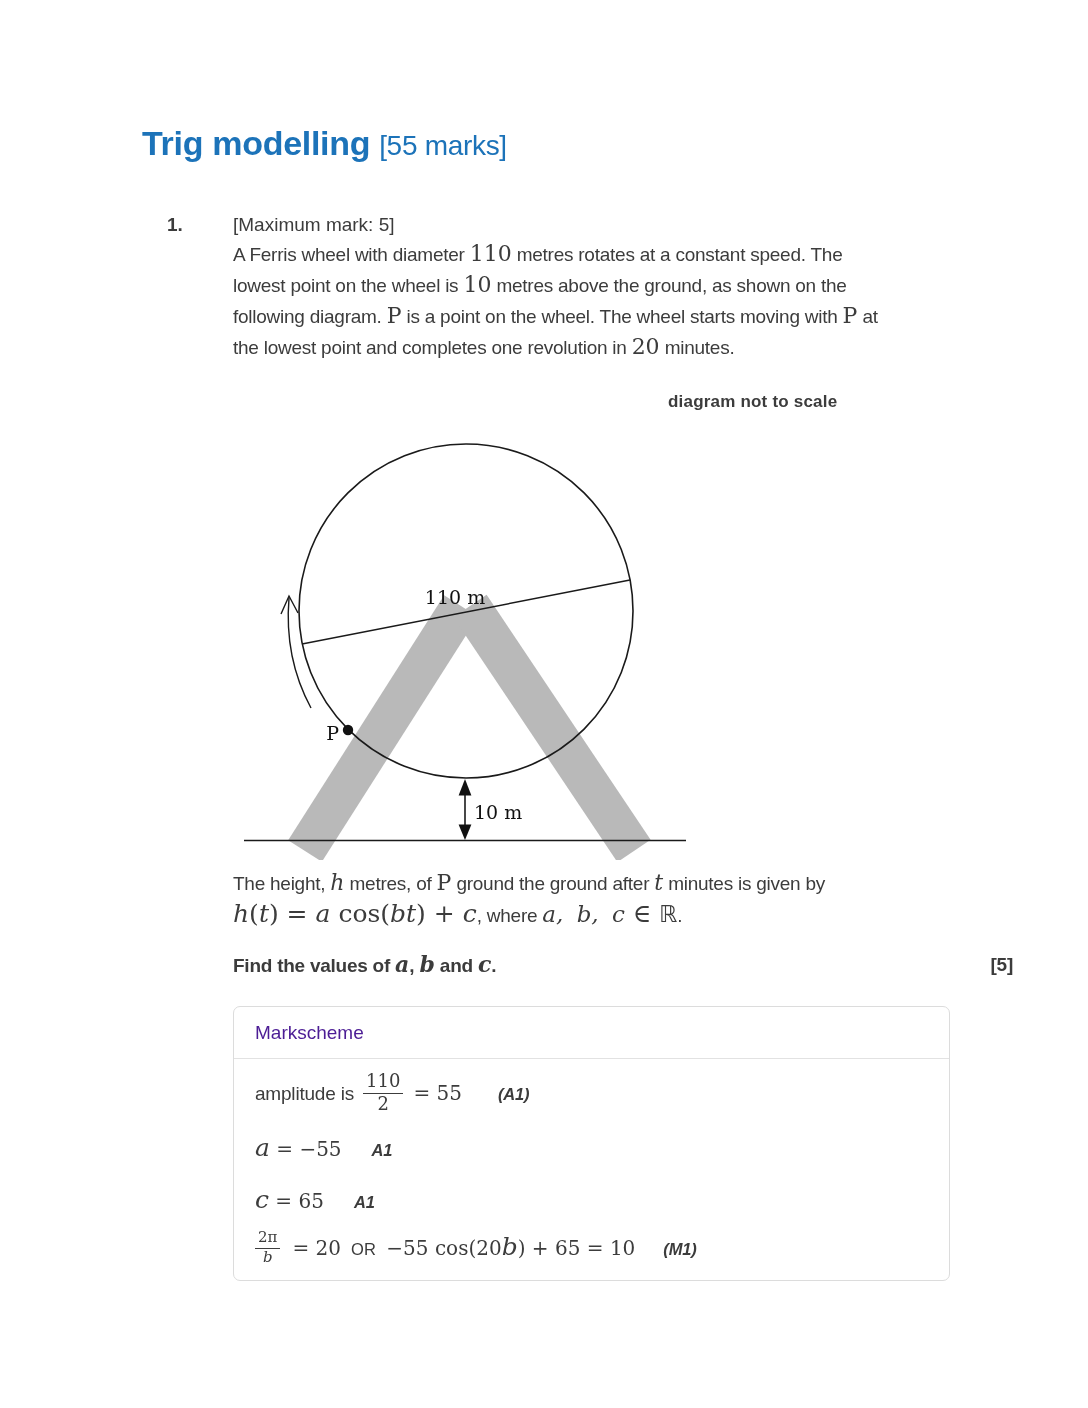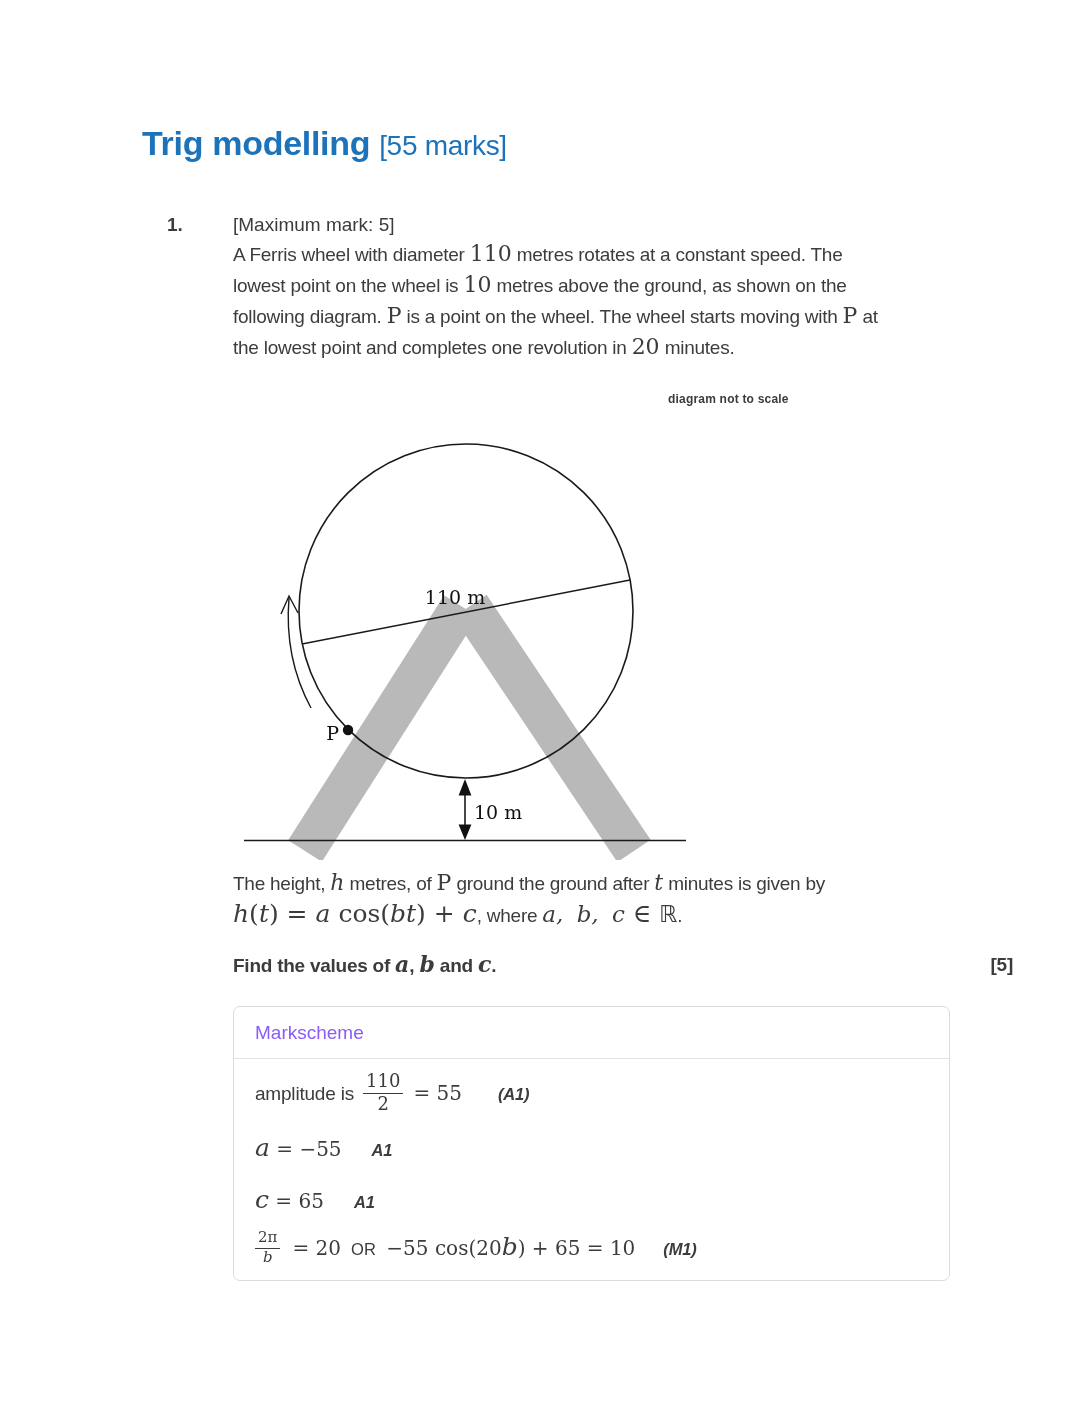--- a/index.html
+++ b/index.html
@@ -16,21 +16,21 @@
   .qnum   { position:absolute; left:119px; top:214px; font-size:19px; font-weight:700; }
   .maxmark{ position:absolute; left:185px; top:214px; font-size:19px; }
 
   
   .intro { position:absolute; left:185px; top:239px; width:660px; margin:0;
            font-size:19px; line-height:31px; letter-spacing:-0.25px; }
   .bm  { font-family:"DejaVu Serif","Liberation Serif",serif; font-size:22px; line-height:1; letter-spacing:0; }
   .bmi { font-family:"DejaVu Serif","Liberation Serif",serif; font-size:22px; line-height:1; letter-spacing:0; font-style:italic; }
 
   
-  .nts { position:absolute; left:620px; top:392px; font-size:12px; font-weight:700; letter-spacing:0.2px; }
+  .nts { position:absolute; left:620px; top:392px; font-size:17px; font-weight:700; letter-spacing:0.2px; }
 
   
   .diagram { position:absolute; left:180px; top:430px; }
   .svgt { font-family:"DejaVu Serif","Liberation Serif",serif; font-size:19px; fill:#111111; }
 
   
   .heightline { position:absolute; left:185px; top:872px; font-size:19px; letter-spacing:-0.25px; }
   .formulaline{ position:absolute; left:185px; top:899px; font-size:19px; letter-spacing:-0.25px; line-height:34px; white-space:nowrap; }
   .fm  { font-family:"DejaVu Serif","Liberation Serif",serif; font-size:25px; line-height:1; letter-spacing:0; }
   .fmi { font-family:"DejaVu Serif","Liberation Serif",serif; font-size:25px; line-height:1; letter-spacing:0; font-style:italic; }
@@ -38,21 +38,21 @@
   .bb  { font-family:"DejaVu Sans", sans-serif; font-size:23px; line-height:1; }
 
   
   .findrow { position:absolute; left:185px; top:953px; width:780px; display:flex;
              justify-content:space-between; align-items:center; font-size:19px; letter-spacing:-0.25px;font-weight:bold; }
 
   
   .ms { position:absolute; left:185px; top:1006px; width:717px; height:275px; box-sizing:border-box;
         border:1px solid #dcdcdc; border-radius:7px; background:#ffffff; }
   .ms-header { height:52px; line-height:52px; padding-left:21px; font-size:19px;
-               border-bottom:1px solid #e2e2e2; box-sizing:border-box; color:#8b5cf6; }
+               border-bottom:1px solid #e2e2e2; box-sizing:border-box; color:#4c1d95; }
   .ms-line { position:absolute; left:21px; white-space:nowrap; }
   .ms-l1 { top:68px; }
   .ms-l2 { top:128px;text-align:center; }
   .ms-l3 { top:180px; }
   .ms-l4 { top:226px; }
   .sans19 { font-size:19px; letter-spacing:-0.2px; }
   .msm  { font-family:"DejaVu Serif","Liberation Serif",serif; font-size:20px; line-height:1; }
   .msmi { font-family:"DejaVu Serif","Liberation Serif",serif; font-size:25px; line-height:1; font-style:italic; }
   .mark { font-style:italic; font-weight:700; font-size:16.5px; letter-spacing:-0.2px; }
   .gap36 { margin-left:36px;text-align:right; } .gap30 { margin-left:30px; } .gap28 { margin-left:28px; }

